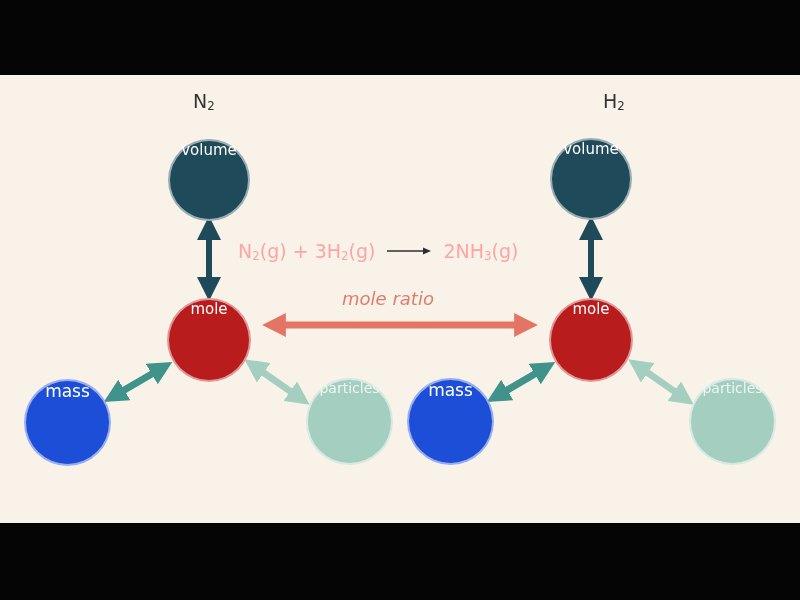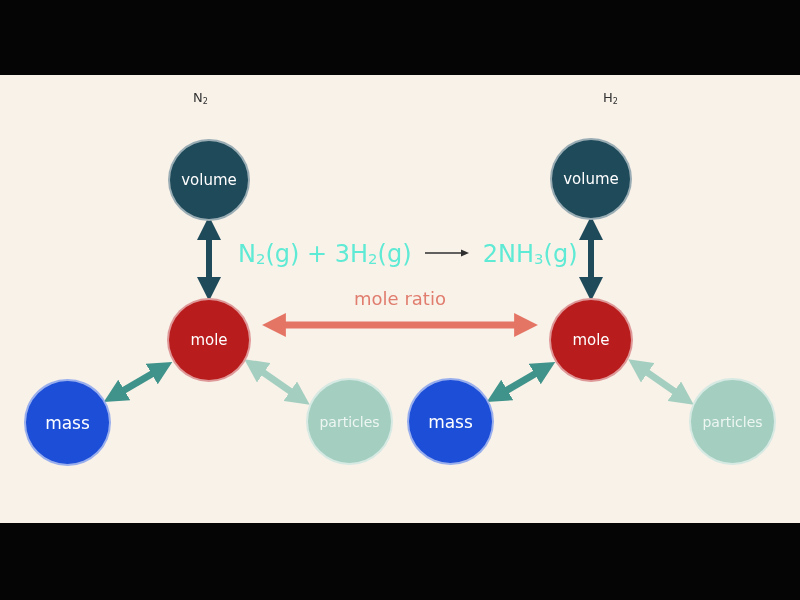--- a/index.html
+++ b/index.html
@@ -8,41 +8,41 @@
     font-family: "DejaVu Sans", sans-serif;
   }
   .letterbox-top { position: absolute; left: 0; top: 0; width: 800px; height: 75px; background: #050505; }
   .letterbox-bottom { position: absolute; left: 0; top: 523px; width: 800px; height: 77px; background: #050505; }
   .stage {
     position: absolute; left: 0; top: 75px; width: 800px; height: 448px;
     background: #f9f2e9;
   }
   svg.arrows { position: absolute; left: 0; top: 0; width: 800px; height: 600px; }
   .node {
-    position: absolute; border-radius: 50%; display: flex; align-items: center; justify-content: center;
+    position: absolute; border-radius: 50%; display: flex; align-items: flex-start; justify-content: center;
     color: #ffffff; font-family: "DejaVu Sans", sans-serif; box-sizing: border-box;
     border: 2px solid rgba(255,255,255,0.55);
   }
   .node span { display: block; text-align: center; }
   .volume { background: #1f4a5a; font-size: 15px; }
   .mole { background: #b91c1c; font-size: 15px; }
   .mass { background: #1d4ed8; font-size: 17px; }
   .particles { background: #a4cfc0; font-size: 14px; color: #eef6f2; }
   .species {
-    position: absolute; font-size: 13px; color: #333333; font-family: "DejaVu Sans", sans-serif;
+    position: absolute; font-size: 19px; color: #333333; font-family: "DejaVu Sans", sans-serif;
   }
   .species sub, .equation sub { font-size: 62%; vertical-align: -2px; }
   .equation {
-    position: absolute; left: 238px; top: 240px; font-size: 24px; color: #5eead4;
+    position: absolute; left: 238px; top: 240px; font-size: 19px; color: #fca5a5;
     white-space: nowrap; font-family: "DejaVu Sans", sans-serif;
   }
   .eq-arrow { display: inline-block; width: 44px; height: 10px; vertical-align: middle; margin: 0 6px; position: relative; top: -2px; }
   .ratio-label {
-    position: absolute; left: 340px; top: 288px; width: 120px; text-align: center;
-    font-size: 18px; color: #e07d6e; font-family: "DejaVu Sans", sans-serif;
+    position: absolute; left: 328px; top: 288px; width: 120px; text-align: center;
+    font-size: 18px; color: #e07d6e; font-family: "DejaVu Sans", sans-serif; font-style: italic;
   }
 </style>
 </head>
 <body>
 
 <div class="letterbox-top"></div>
 <div class="stage"></div>
 <div class="letterbox-bottom"></div>
 
 <svg class="arrows" viewBox="0 0 800 600">

